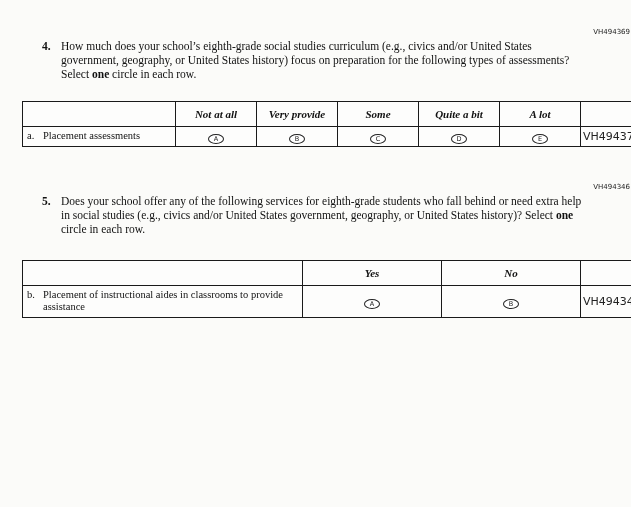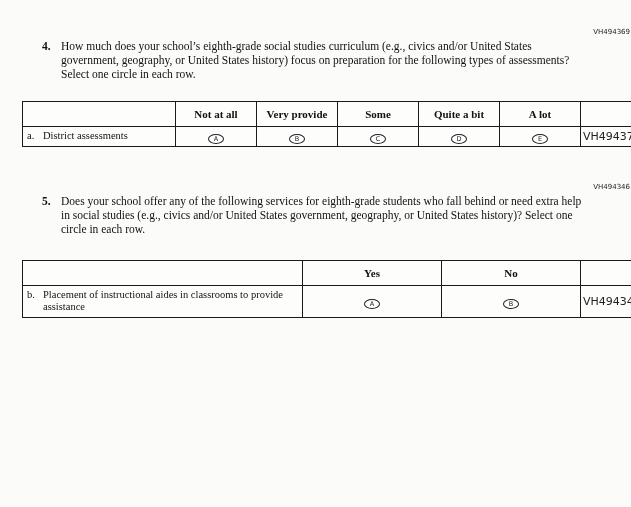--- a/index.html
+++ b/index.html
@@ -17,32 +17,32 @@
   .q-code {
     text-align:right; font-size:7px; line-height:9px; height:9px;
     font-family:"DejaVu Sans",sans-serif; color:#222; padding-right:3px;
   }
   .q-body {
     font-size:11.5px; line-height:14px;
     margin:2px 46px 0 20px;
     padding-left:19px; text-indent:-19px;
   }
   .q-num { display:inline-block; width:19px; font-weight:bold; text-indent:0; }
-  .q-text b { font-weight:normal; }
+  .q-text b { font-weight:bold; }
 
   table.grid {
     border-collapse:collapse; table-layout:fixed; width:611px;
     background:#fdfdfc;
   }
   #q4-table { margin-top:20px; }
   #q5-table { margin-top:24px; }
   .grid th, .grid td { border:1px solid #1a1a1a; }
   .grid th {
     font-size:11px; font-weight:bold; text-align:center;
-    padding:6px 2px; line-height:12px;
+    padding:6px 2px; line-height:12px;font-style:italic;
   }
   .grid td.label-cell {
     font-size:10.5px; line-height:12.5px;
     padding:3px 2px 3px 20px; text-indent:-16px;
     vertical-align:top;
   }
   .row-prefix { display:inline-block; width:16px; text-indent:0; }
   .grid td.opt-cell { text-align:center; vertical-align:middle; }
   .grid td.code-cell {
     font-size:11px; font-family:"DejaVu Sans",sans-serif;
@@ -90,21 +90,21 @@
             <th>Not at all</th>
             <th>Very provide</th>
             <th>Some</th>
             <th>Quite a bit</th>
             <th>A lot</th>
             <th></th>
           </tr>
         </thead>
         <tbody>
           <tr>
-            <td class="label-cell"><span class="row-prefix">a.</span><span>District assessments</span></td>
+            <td class="label-cell"><span class="row-prefix">a.</span><span>Placement assessments</span></td>
             <td class="opt-cell"><span class="bubble">A</span></td>
             <td class="opt-cell"><span class="bubble">B</span></td>
             <td class="opt-cell"><span class="bubble">C</span></td>
             <td class="opt-cell"><span class="bubble">D</span></td>
             <td class="opt-cell"><span class="bubble">E</span></td>
             <td class="code-cell">VH494370</td>
           </tr>
         </tbody>
       </table>
   </section>

